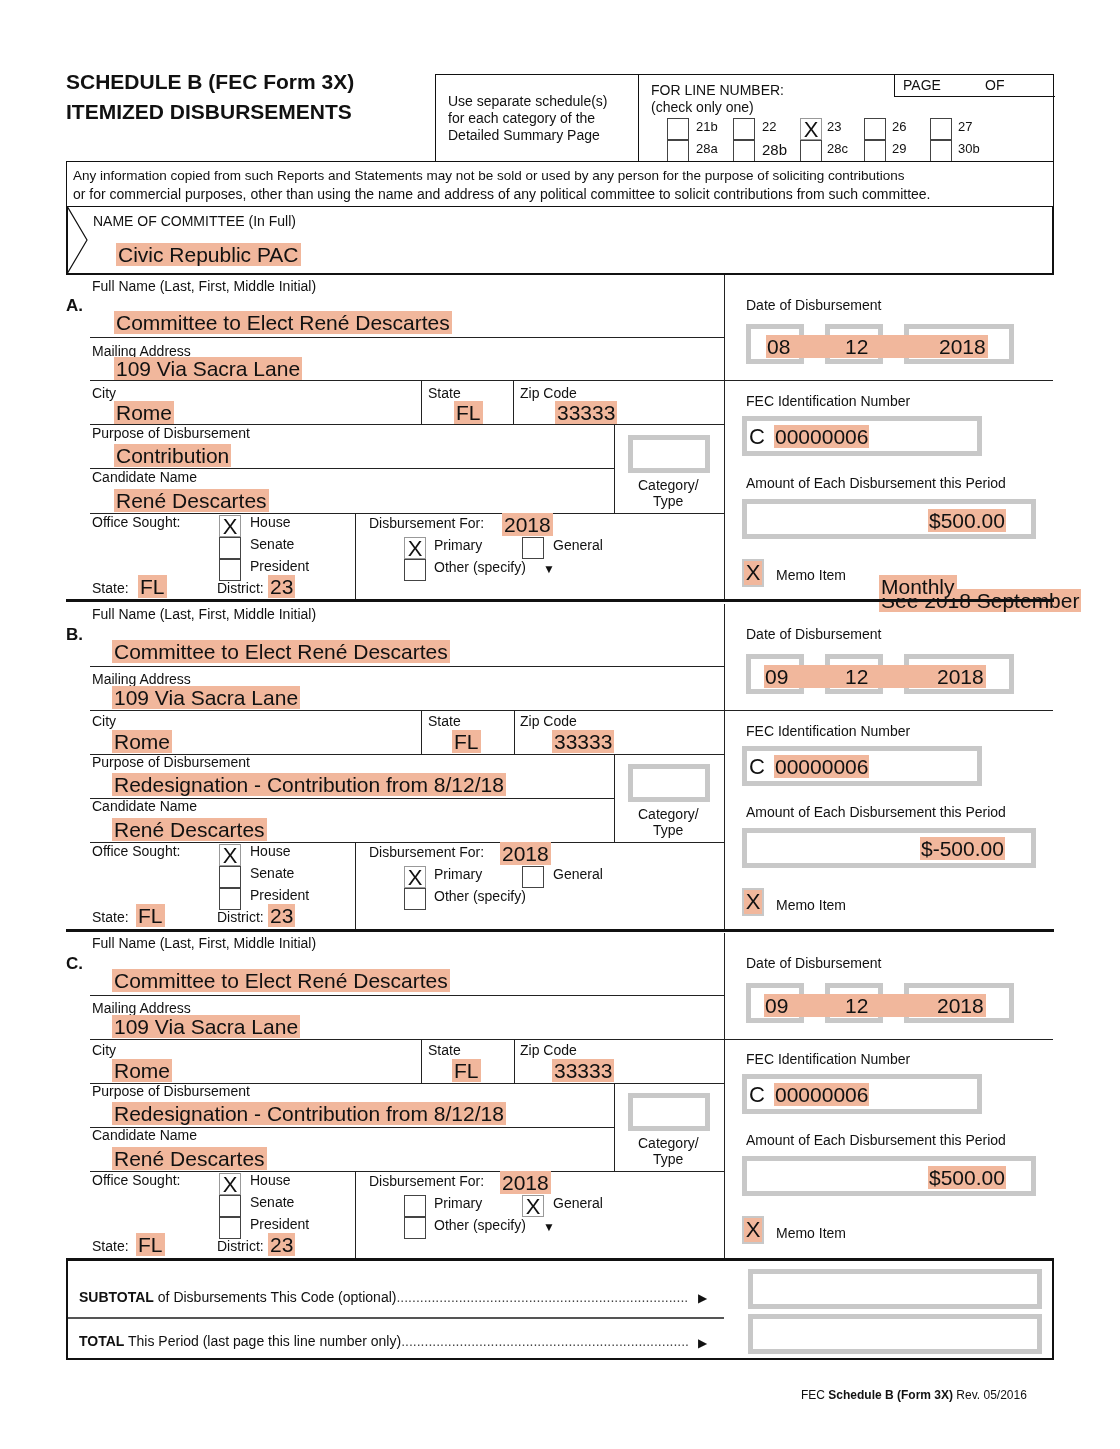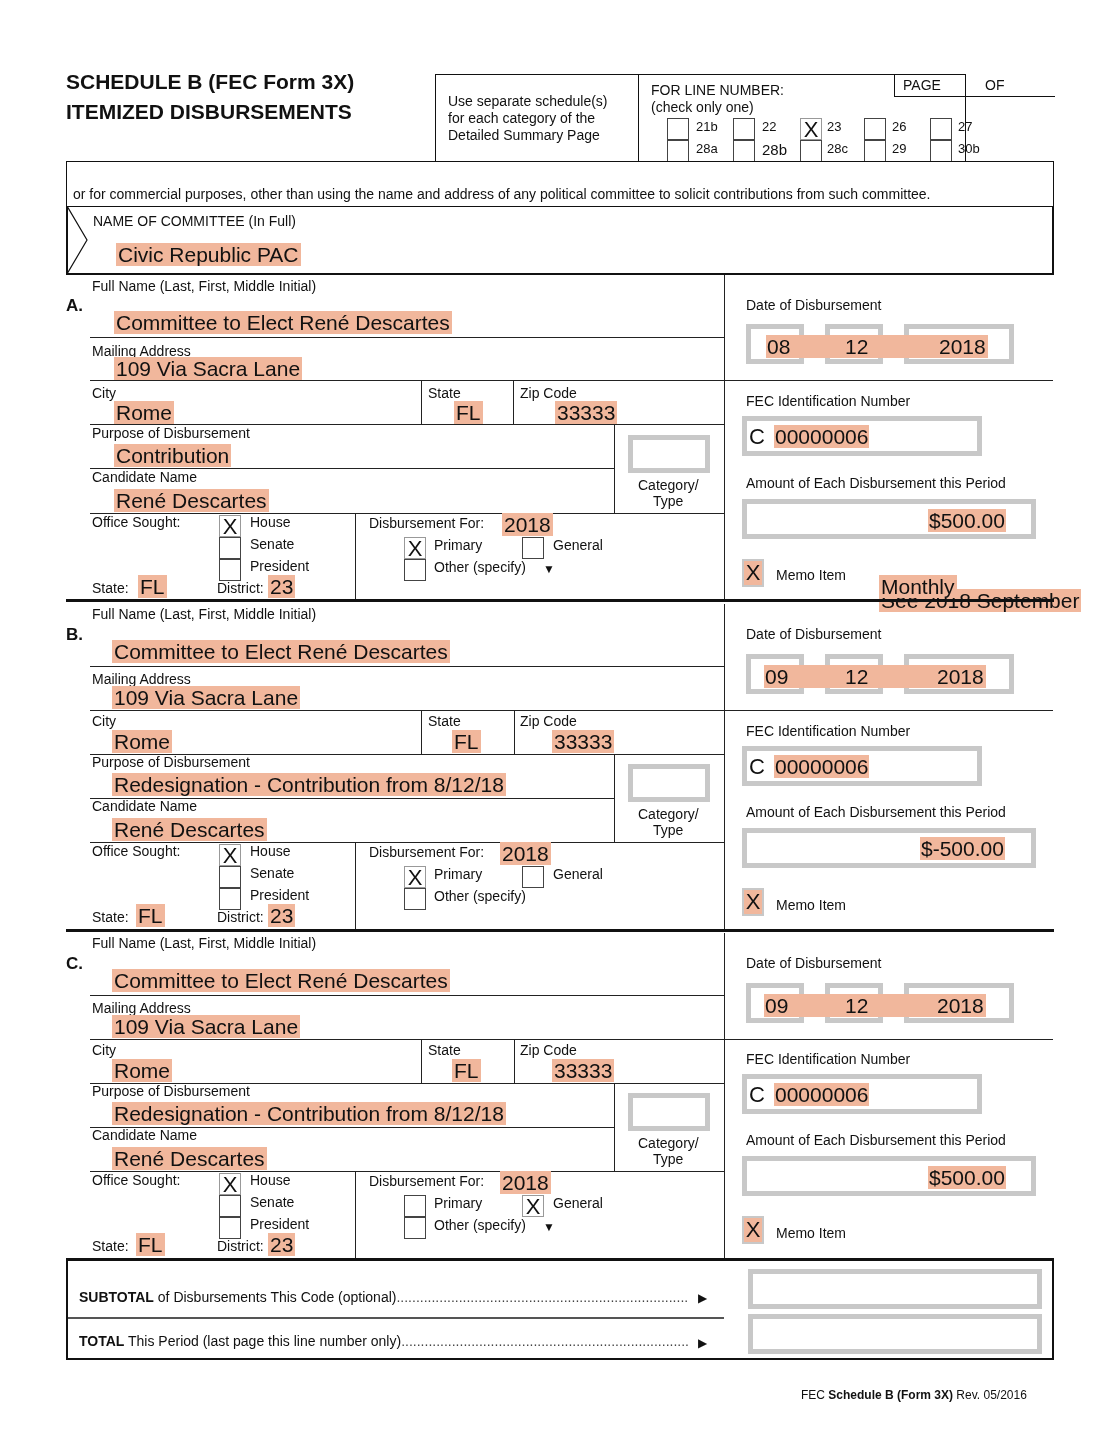--- a/index.html
+++ b/index.html
@@ -24,21 +24,21 @@
 
 <div class="abs title" style="left:66px;top:70px;">SCHEDULE B   (FEC Form 3X)</div>
 <div class="abs title" style="left:66px;top:100px;">ITEMIZED DISBURSEMENTS</div>
 
 <div class="box" style="left:435px;top:74px;width:204px;height:88px;border-color:#111;">
   <div class="lbl" style="position:absolute;left:12px;top:18px;">Use separate schedule(s)</div>
   <div class="lbl" style="position:absolute;left:12px;top:35px;">for each category of the</div>
   <div class="lbl" style="position:absolute;left:12px;top:52px;">Detailed Summary Page</div>
 </div>
 
-<div class="box" style="left:638px;top:74px;width:328px;height:88px;border-color:#111;">
+<div class="box" style="left:638px;top:74px;width:416px;height:88px;border-color:#111;">
   <div class="lbl" style="position:absolute;left:12px;top:7px;">FOR LINE NUMBER:</div>
   <div class="lbl" style="position:absolute;left:12px;top:24px;">(check only one)</div>
   <div style="position:absolute;left:255px;top:-1px;width:161px;height:23px;border-left:1px solid #111;border-bottom:1px solid #111;">
     <span class="lbl" style="position:absolute;left:8px;top:3px;">PAGE</span>
     <span class="lbl" style="position:absolute;left:90px;top:3px;">OF</span>
   </div>
 </div>
 
 <div class="cb" style="left:667px;top:118px;"></div>
 <div class="cb" style="left:667px;top:140px;"></div>
@@ -59,20 +59,21 @@
 <div class="cb" style="left:864px;top:140px;"></div>
 <div class="lbl abs" style="left:892px;top:119px;font-size:13px;">26</div>
 <div class="lbl abs" style="left:892px;top:141px;font-size:13px;">29</div>
 
 <div class="cb" style="left:930px;top:118px;"></div>
 <div class="cb" style="left:930px;top:140px;"></div>
 <div class="lbl abs" style="left:958px;top:119px;font-size:13px;">27</div>
 <div class="lbl abs" style="left:958px;top:141px;font-size:13px;">30b</div>
 
 <div class="box" style="left:66px;top:161px;width:988px;height:46px;border-color:#111;">
+  <div class="lbl" style="position:absolute;left:6px;top:6px;font-size:13.5px;">Any information copied from such Reports and Statements may not be sold or used by any person for the purpose of soliciting contributions</div>
   <div class="lbl" style="position:absolute;left:6px;top:24px;font-size:14px;">or for commercial purposes, other than using the name and address of any political committee to solicit contributions from such committee.</div>
 </div>
 
 <div class="box" style="left:66px;top:206px;width:988px;height:69px;border:2px solid #111;border-top:1px solid #111;">
   <svg style="position:absolute;left:-1px;top:-1px;" width="22" height="69">
     <polyline points="0,0 20,34 0,68" fill="none" stroke="#111" stroke-width="1.2"></polyline>
   </svg>
   <div class="lbl" style="position:absolute;left:25px;top:6px;">NAME OF COMMITTEE (In Full)</div>
   <div class="val hl" style="position:absolute;left:48px;top:36px;padding:1px 2px;">Civic Republic PAC</div>
 </div>

